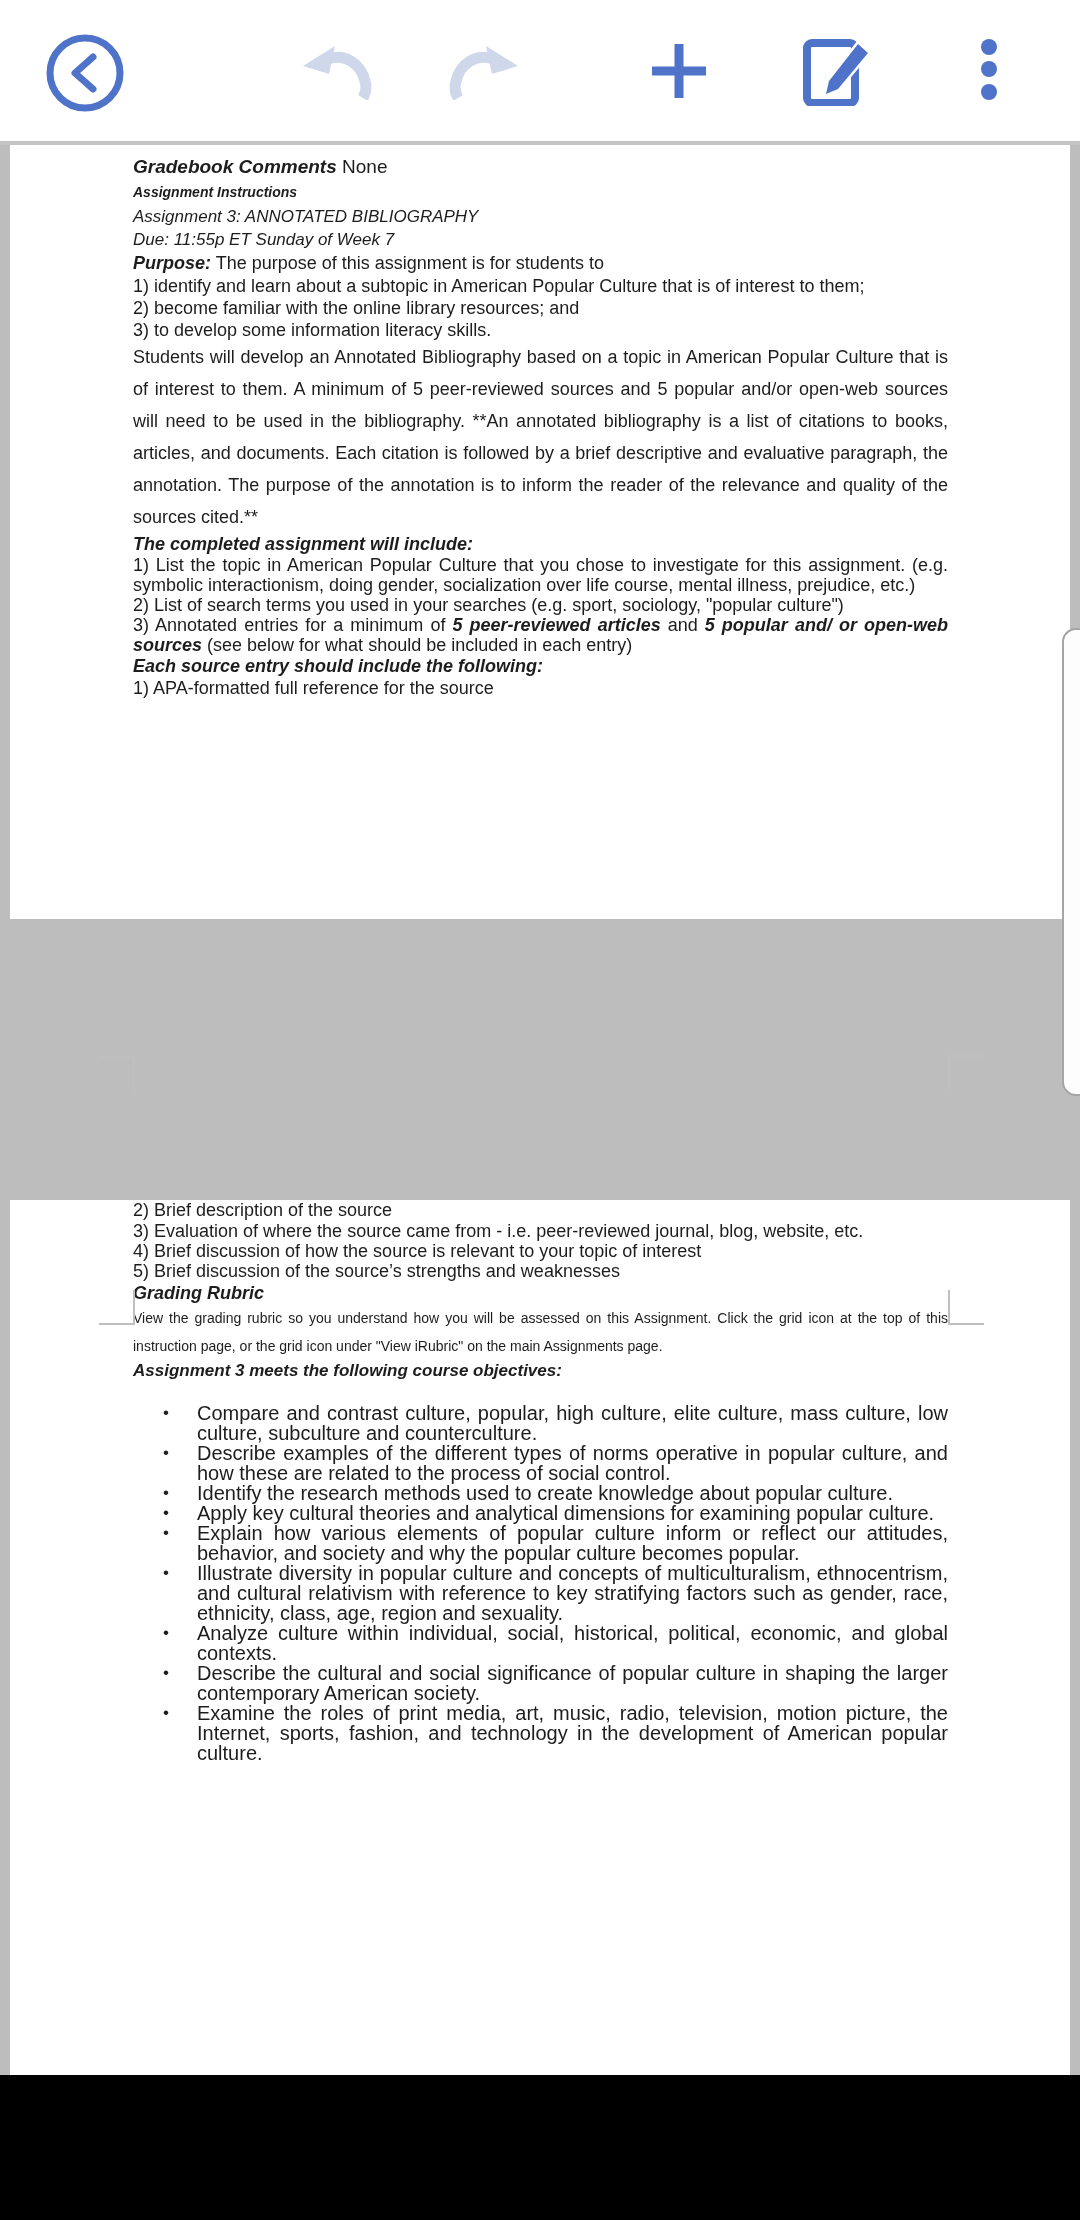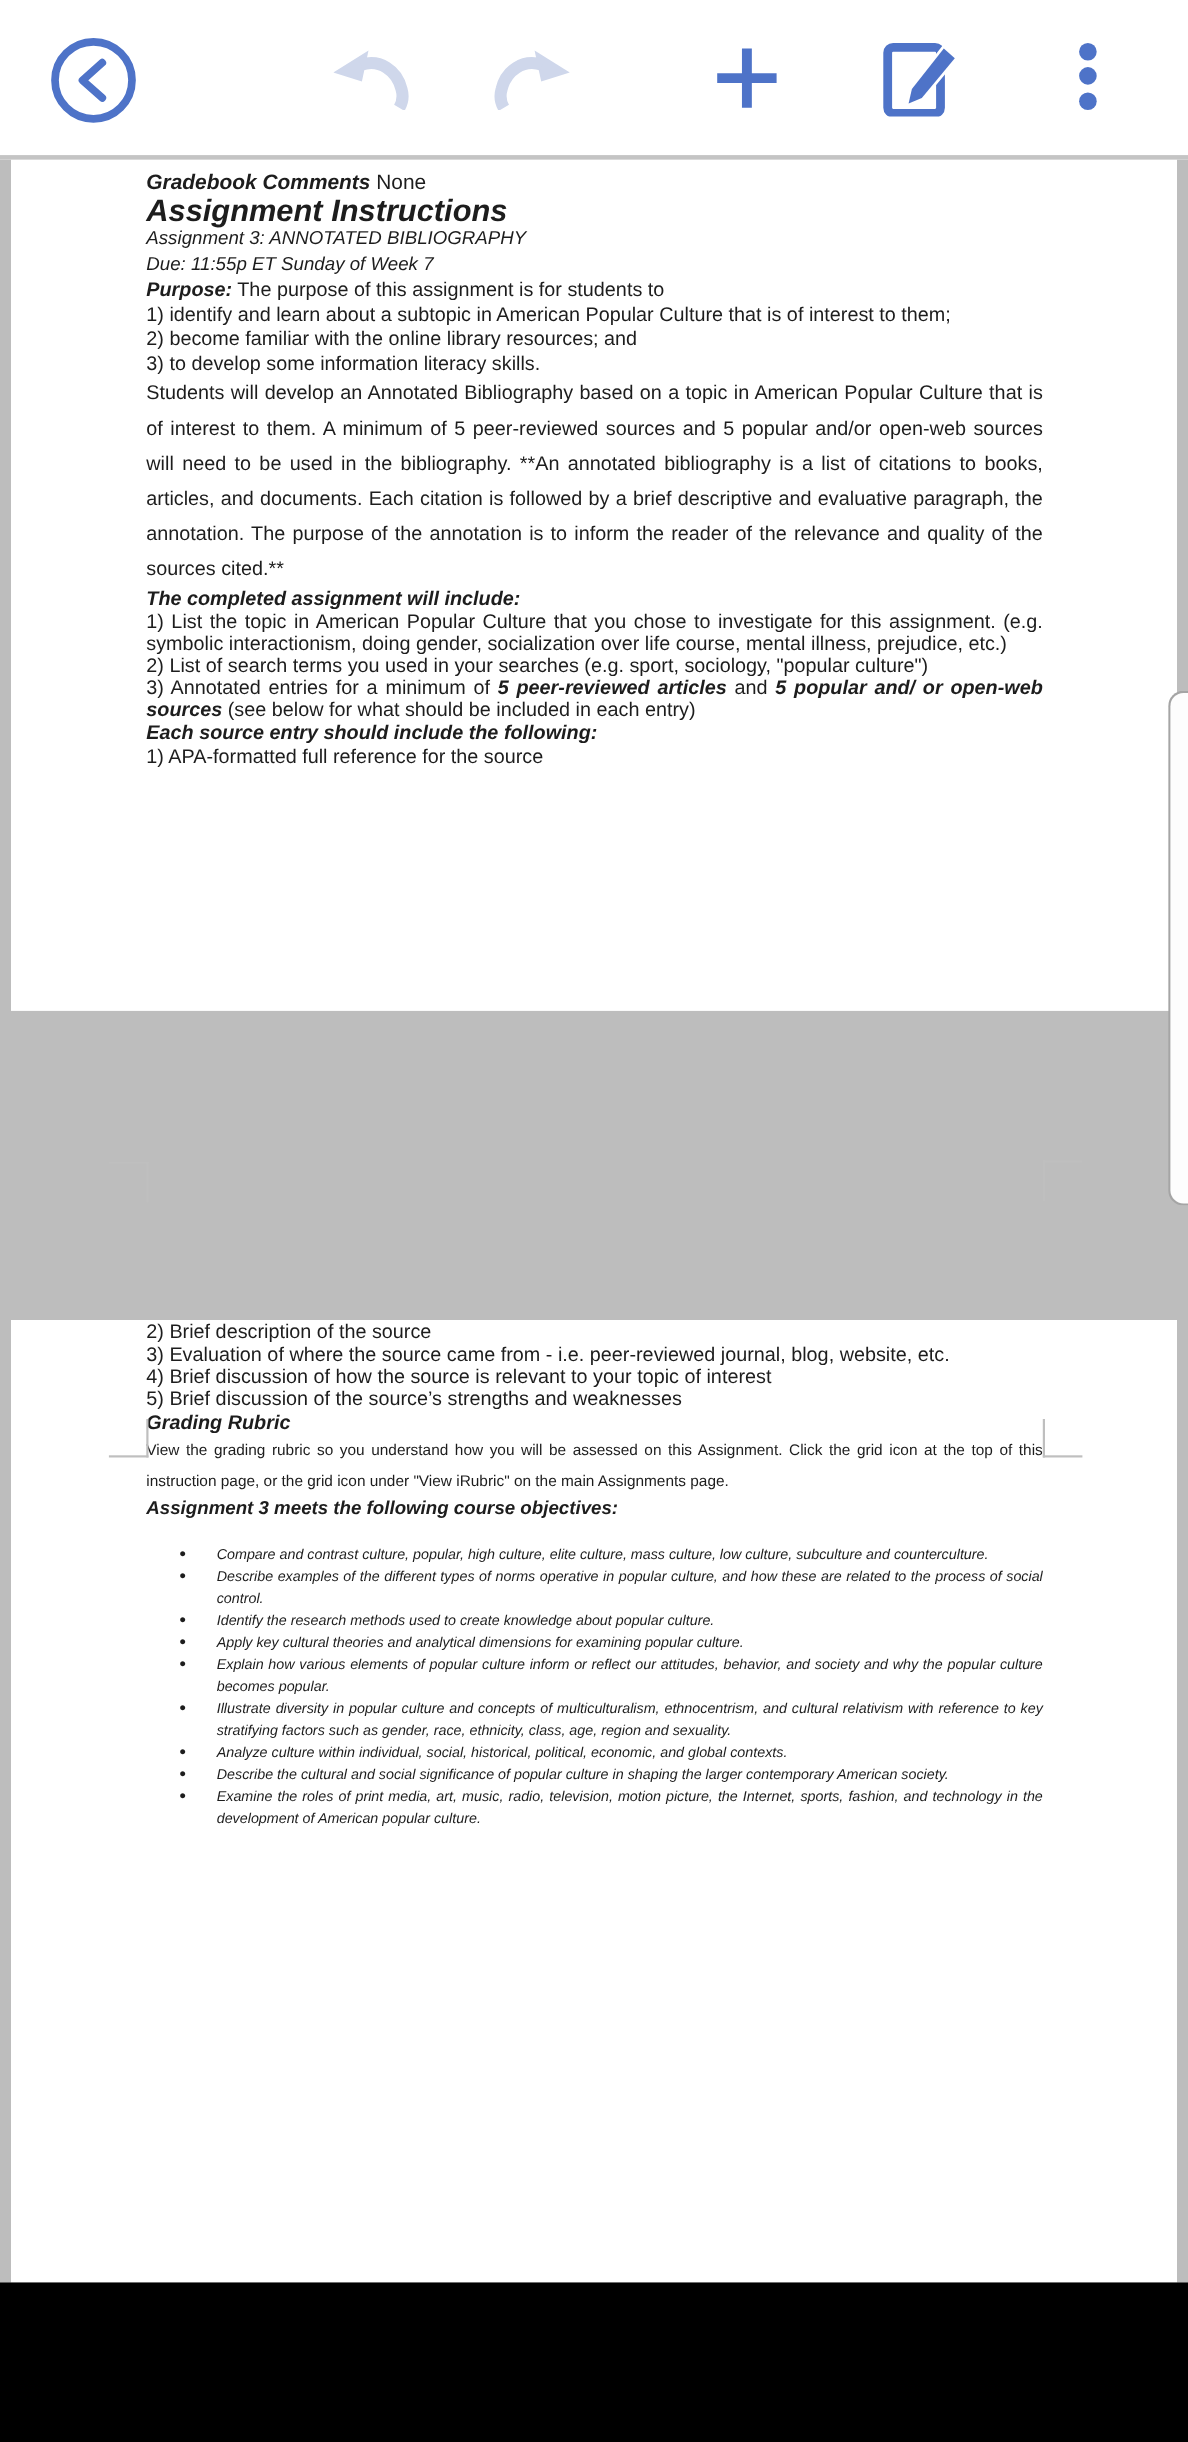--- a/index.html
+++ b/index.html
@@ -29,40 +29,40 @@
   
   .page{
     position:absolute;left:10px;width:1060px;background:#ffffff;
     box-sizing:border-box;
   }
   .page1{top:145px;height:774px;padding:10px 122px 0 123px;}
   .page2{top:1200px;height:875px;padding:0 122px 0 123px;}
   .page p, .page div{margin:0;}
   .bi{font-weight:bold;font-style:italic;}
   .gradebook{margin-top:0;font-size:19px;line-height:24px;}
-  .ai-heading{margin-top:32px;font-size:28px;line-height:26px;}
+  .ai-heading{margin-top:32px;font-size:14px;line-height:26px;}
   .center-title{margin-top:28px;text-align:left;font-size:17px;line-height:23px;font-weight:normal;font-style:italic;}
   .purpose{margin-top:64px;font-size:18px;line-height:24px;}
   .goals{margin-top:32px;}
   .goal{font-size:18px;line-height:22px;margin-bottom:11px;}
   .overview{margin-top:34px;font-size:18px;line-height:32px;text-align:justify;}
   .completed-heading{margin-top:42px;font-size:18px;line-height:22px;}
   .completed-list{margin-top:14px;font-size:18px;line-height:20px;text-align:justify;}
   .each-heading{margin-top:46px;font-size:18px;line-height:22px;}
   .each-item{margin-top:16px;font-size:18px;line-height:22px;}
   .p2-item{font-size:18px;line-height:21px;}
   .p2-item-2{margin-top:132px;}
   .p2-block34{margin-top:24px;font-size:18px;line-height:20px;}
   .p2-item-5{margin-top:22px;}
   .grading-heading{margin-top:80px;font-size:18px;line-height:22px;}
   .grading-para{margin-top:30px;font-size:14px;line-height:28px;text-align:justify;}
   .objectives-heading{margin-top:16px;font-size:17px;line-height:21px;}
   .objectives{list-style:none;margin:22px 0 0 0;padding:0;}
   .objectives li{
-    position:relative;padding-left:64px;font-size:13px;line-height:20px;text-align:justify;font-style:italic;
+    position:relative;padding-left:64px;font-size:20px;line-height:20px;text-align:justify;
   }
   .objectives li::before{
     content:"\2022";position:absolute;left:30px;top:0;font-size:17px;line-height:20px;
   }
   
   .mark{position:absolute;width:34px;height:35px;z-index:3;}
   .mark-tl{border-top:2px solid var(--mark);border-right:2px solid var(--mark);} 
   .mark-tr{border-top:2px solid var(--mark);border-left:2px solid var(--mark);}  
   .mark-bl{border-bottom:2px solid var(--mark);border-right:2px solid var(--mark);}
   .mark-br{border-bottom:2px solid var(--mark);border-left:2px solid var(--mark);}

